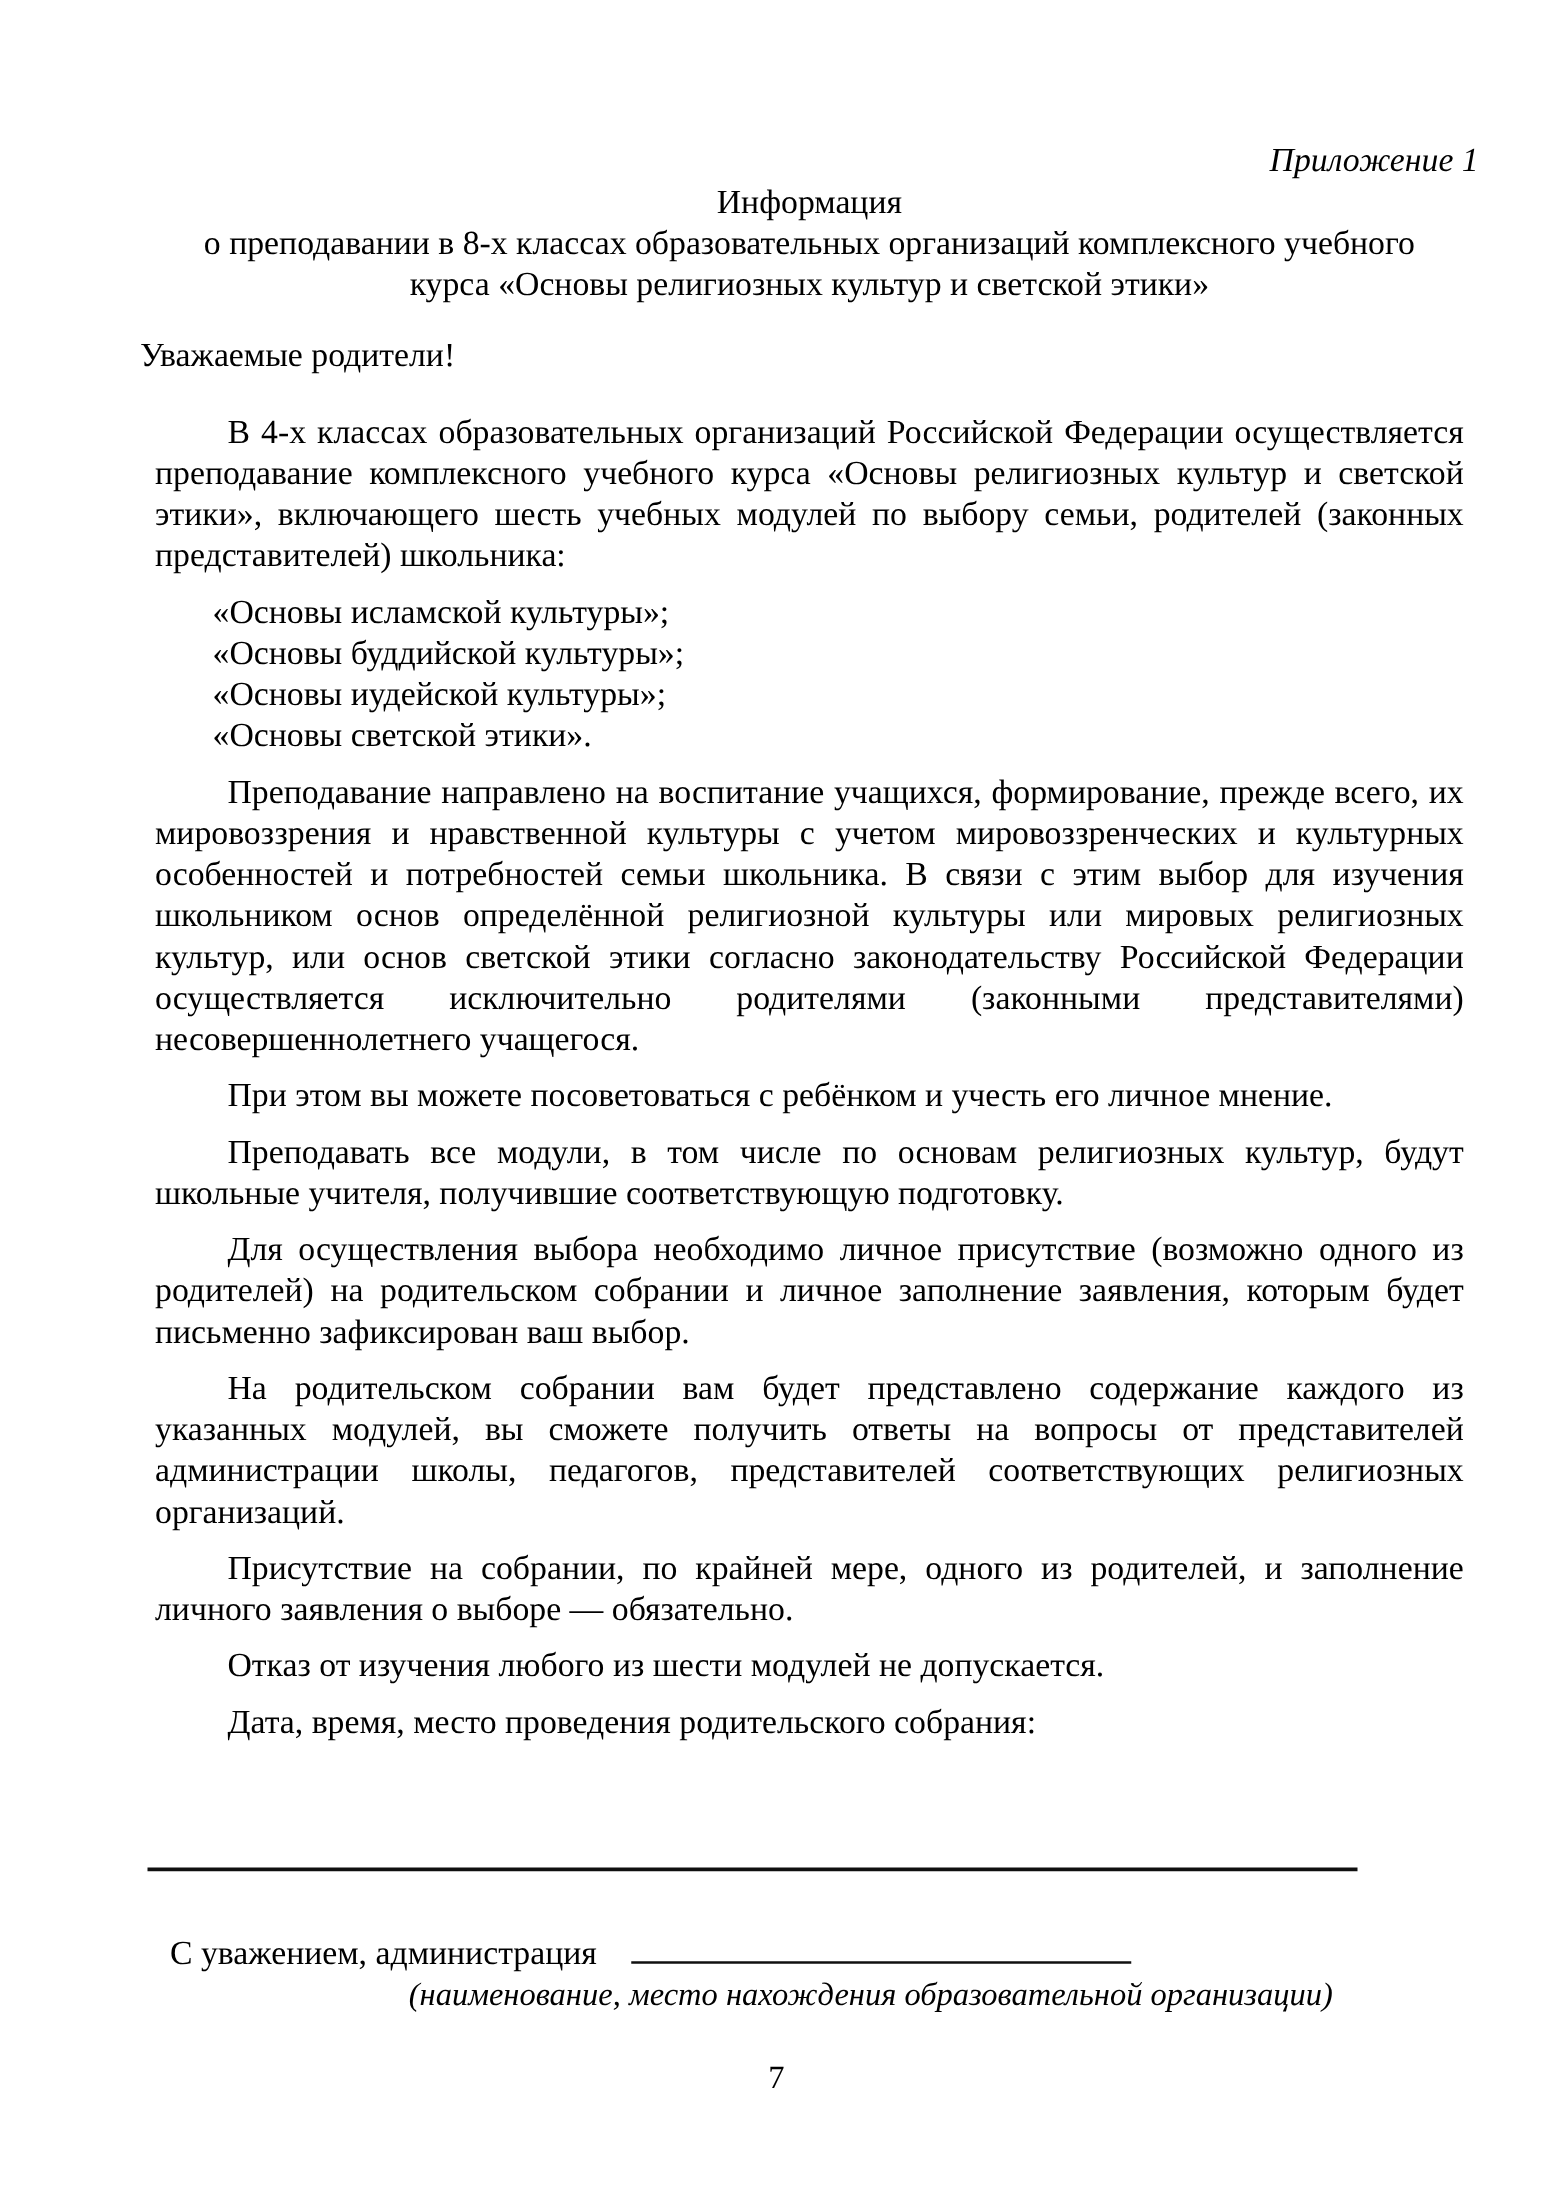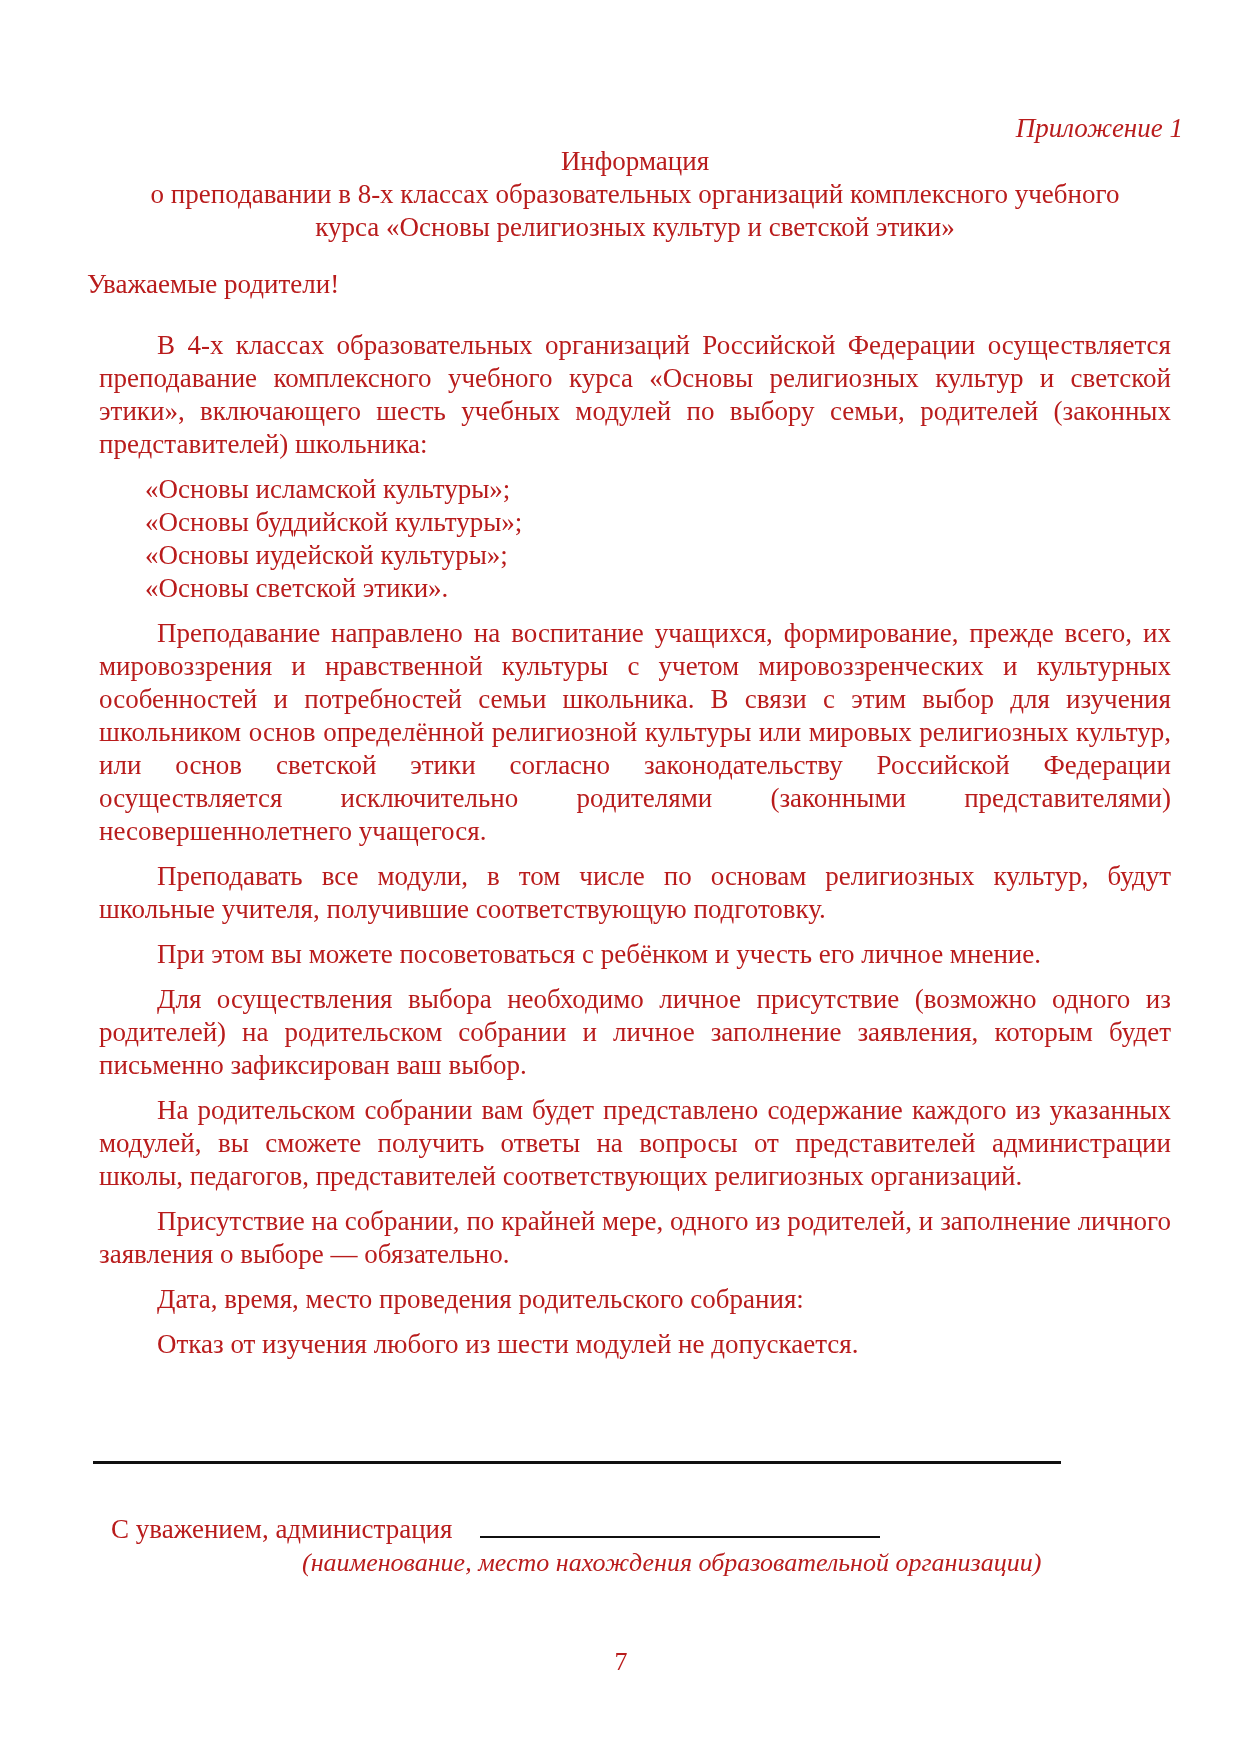--- a/index.html
+++ b/index.html
@@ -5,26 +5,26 @@
   html, body {
     margin: 0;
     padding: 0;
     background: #ffffff;
   }
   .page {
     position: relative;
     width: 1242px;
     height: 1755px;
     background: #ffffff;
-    color: #b91c1c;
+    color: #000000;
     font-family: "Liberation Serif", "DejaVu Serif", serif;
     font-size: 27px;
     line-height: 33px;
     box-sizing: border-box;
-    padding: 112px 59px 0 87px;
+    padding: 112px 59px 0 112px;
     overflow: hidden;
   }
   .appendix {
     text-align: right;
     font-style: italic;
   }
   .doc-title {
     text-align: center;
   }
   .doc-subtitle {
@@ -108,33 +108,33 @@
 
     <ul class="module-list">
       <li>«Основы исламской культуры»;</li>
       <li>«Основы буддийской культуры»;</li>
       <li>«Основы иудейской культуры»;</li>
       <li>«Основы светской этики».</li>
     </ul>
 
     <p class="para">Преподавание направлено на воспитание учащихся, формирование, прежде всего, их мировоззрения и нравственной культуры с учетом мировоззренческих и культурных особенностей и потребностей семьи школьника. В связи с этим выбор для изучения школьником основ определённой религиозной культуры или мировых религиозных культур, или основ светской этики согласно законодательству Российской Федерации осуществляется исключительно родителями (законными представителями) несовершеннолетнего учащегося.</p>
 
+    <p class="para">При этом вы можете посоветоваться с ребёнком и учесть его личное мнение.</p>
+
     <p class="para">Преподавать все модули, в том числе по основам религиозных культур, будут школьные учителя, получившие соответствующую подготовку.</p>
-
-    <p class="para">При этом вы можете посоветоваться с ребёнком и учесть его личное мнение.</p>
 
     <p class="para">Для осуществления выбора необходимо личное присутствие (возможно одного из родителей) на родительском собрании и личное заполнение заявления, которым будет письменно зафиксирован ваш выбор.</p>
 
     <p class="para">На родительском собрании вам будет представлено содержание каждого из указанных модулей, вы сможете получить ответы на вопросы от представителей администрации школы, педагогов, представителей соответствующих религиозных организаций.</p>
 
     <p class="para">Присутствие на собрании, по крайней мере, одного из родителей, и заполнение личного заявления о выборе — обязательно.</p>
 
+    <p class="para">Отказ от изучения любого из шести модулей не допускается.</p>
+
     <p class="para">Дата, время, место проведения родительского собрания:</p>
-
-    <p class="para">Отказ от изучения любого из шести модулей не допускается.</p>
 
   </div>
 
   <div class="fill-line"></div>
 
   <div class="signature-row">
     <span>С уважением, администрация</span><span class="signature-blank"></span>
   </div>
 
   <div class="signature-caption">(наименование, место нахождения образовательной организации)</div>

